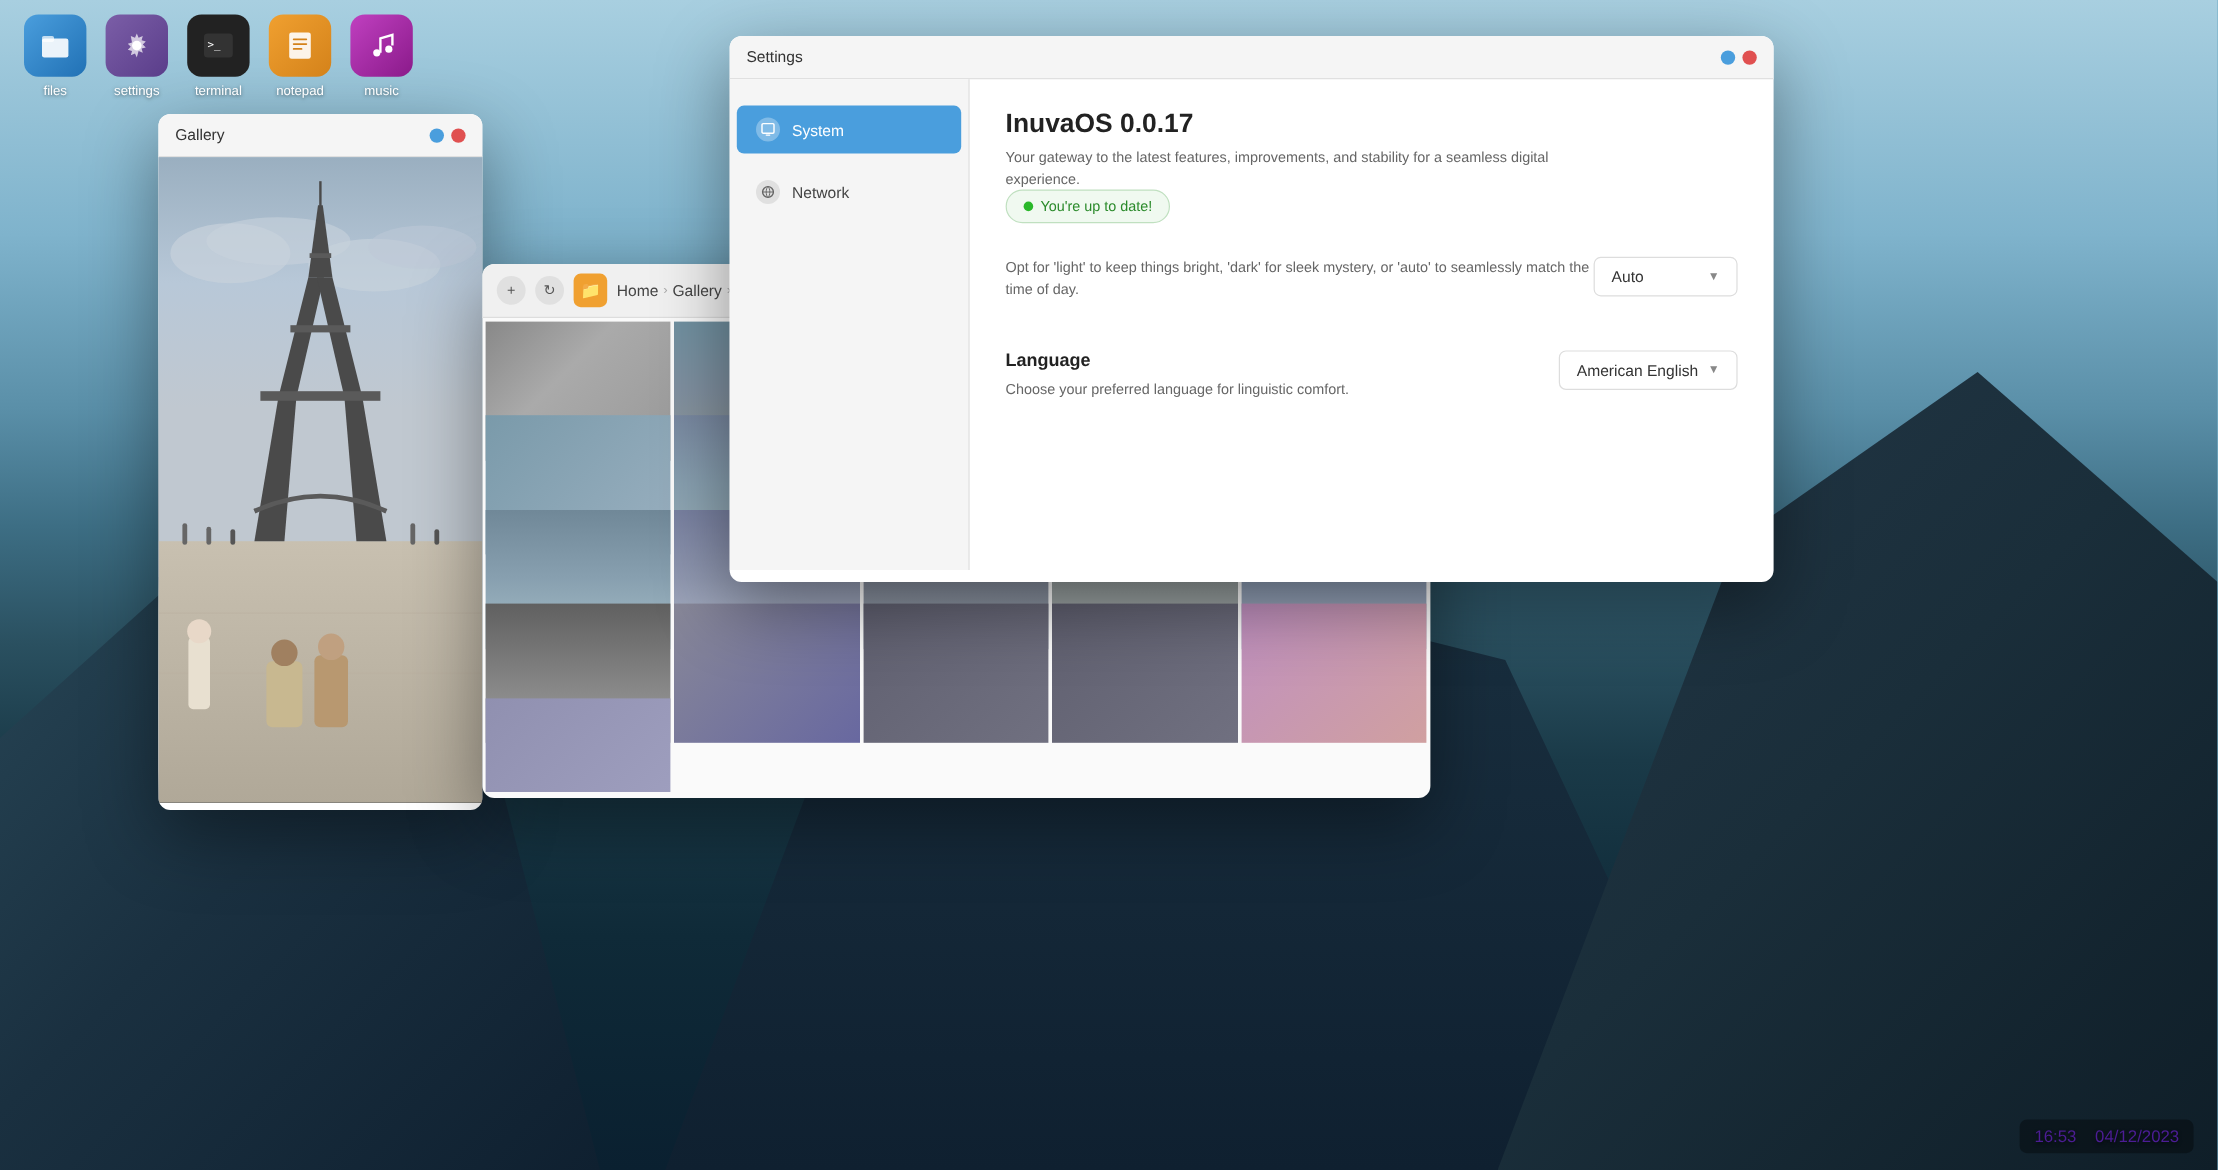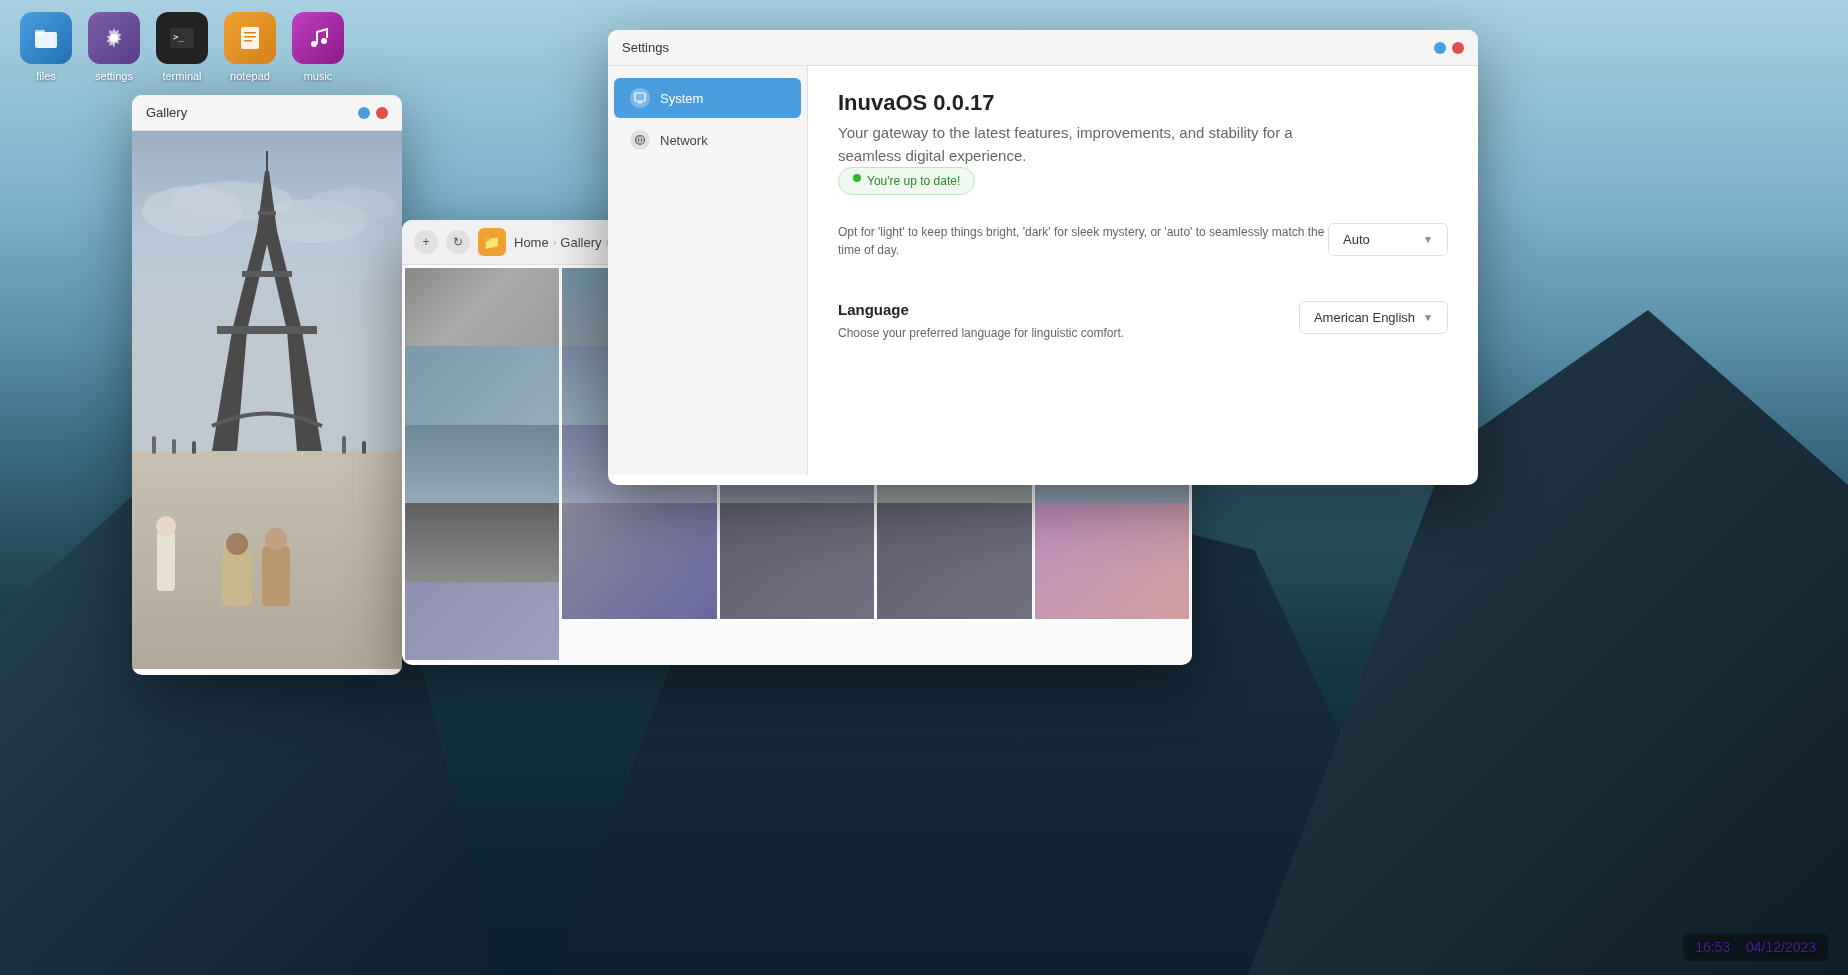--- a/index.html
+++ b/index.html
@@ -299,21 +299,21 @@
 
     .settings-sidebar-item {
       display: flex;
       align-items: center;
       gap: 10px;
       padding: 10px 16px;
       cursor: pointer;
       font-size: 13px;
       color: #444;
       border-radius: 6px;
-      margin: 2px 6px;
+      margin: 12px 6px;
     }
 
     .settings-sidebar-item.active {
       background: #4a9edd;
       color: white;
     }
 
     .settings-sidebar-item .si-icon {
       width: 20px;
       height: 20px;
@@ -346,30 +346,30 @@
       flex-direction: column;
     }
 
     .settings-title {
       font-size: 22px;
       font-weight: 700;
       color: #222;
     }
 
     .settings-subtitle {
-      font-size: 15px;
+      font-size: 12px;
       color: #666;
       margin-top: 6px;
       max-width: 500px;
       line-height: 1.5;
     }
 
     .update-badge {
       display: flex;
-      align-items: flex-start;
+      align-items: center;
       gap: 6px;
       background: #f0f9f0;
       border: 1px solid #c0e0c0;
       border-radius: 20px;
       padding: 6px 14px;
       font-size: 12px;
       color: #2a8a2a;
     }
 
     .update-dot {

